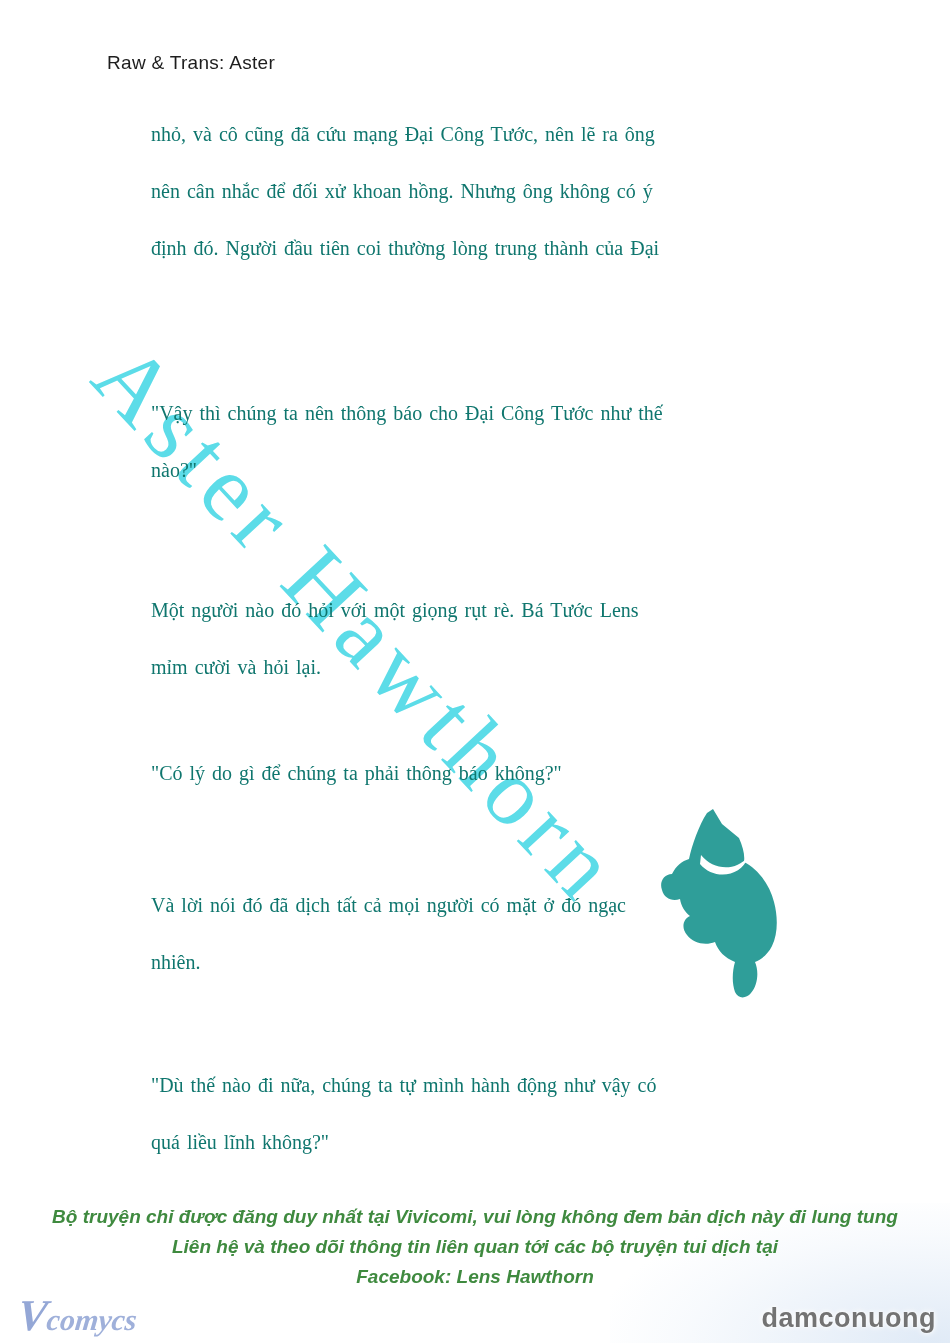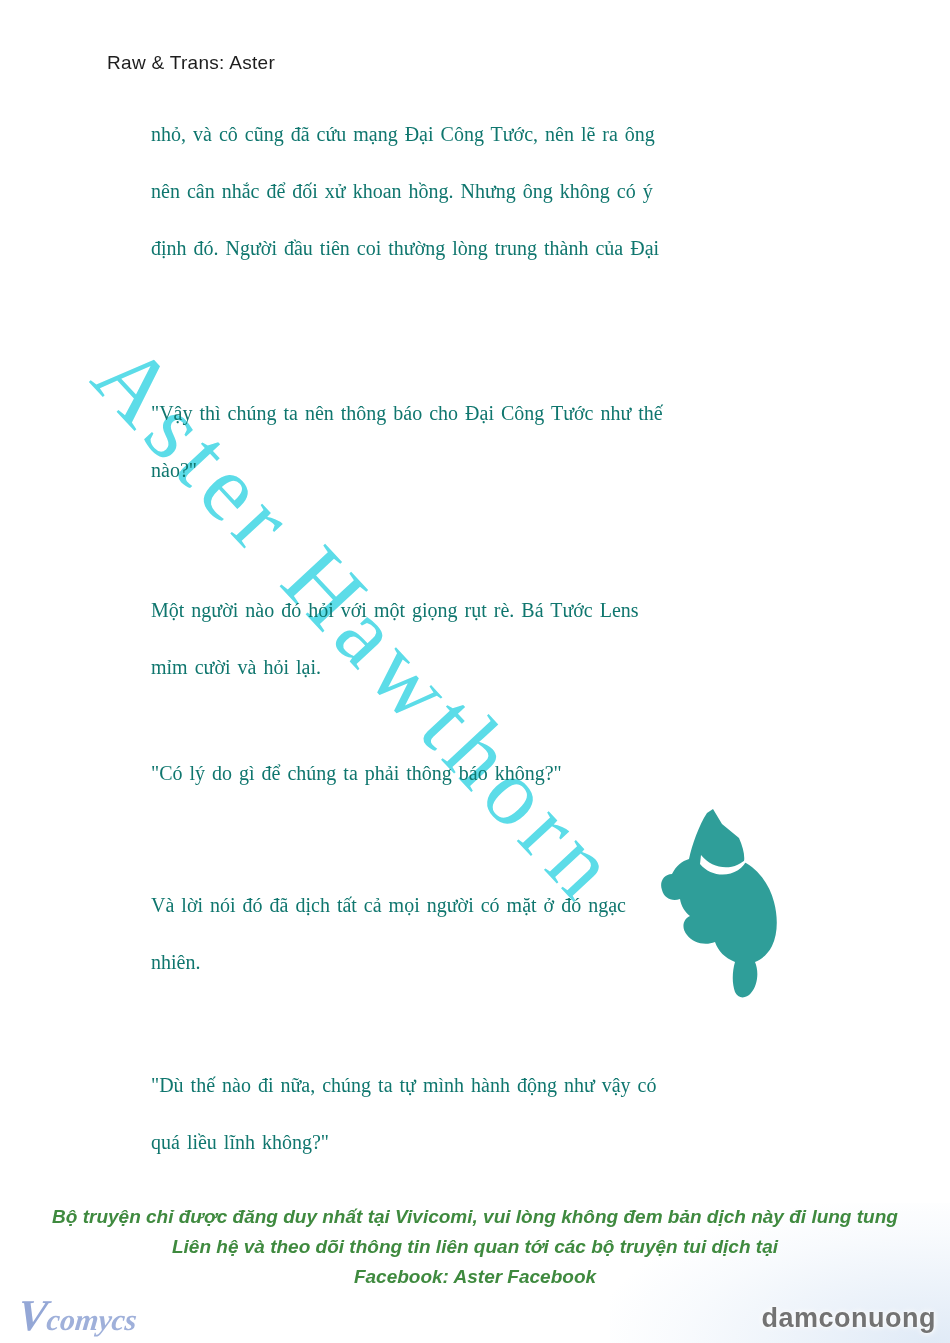--- a/index.html
+++ b/index.html
@@ -137,21 +137,21 @@
   </div>
 
   <div class="para p6">
     <div class="tline">"Dù thế nào đi nữa, chúng ta tự mình hành động như vậy có</div>
     <div class="tline">quá liều lĩnh không?"</div>
   </div>
 
   <div class="footer">
     <div class="tline">Bộ truyện chỉ được đăng duy nhất tại Vivicomi, vui lòng không đem bản dịch này đi lung tung</div>
     <div class="tline">Liên hệ và theo dõi thông tin liên quan tới các bộ truyện tui dịch tại</div>
-    <div class="tline">Facebook: Aster Facebook</div>
+    <div class="tline">Facebook: Lens Hawthorn</div>
   </div>
 
   <div class="corner-glow"></div>
 
   <div class="logo-left">Vcomycs</div>
 
   <div class="logo-right">damconuong</div>
 
 </div>
 

